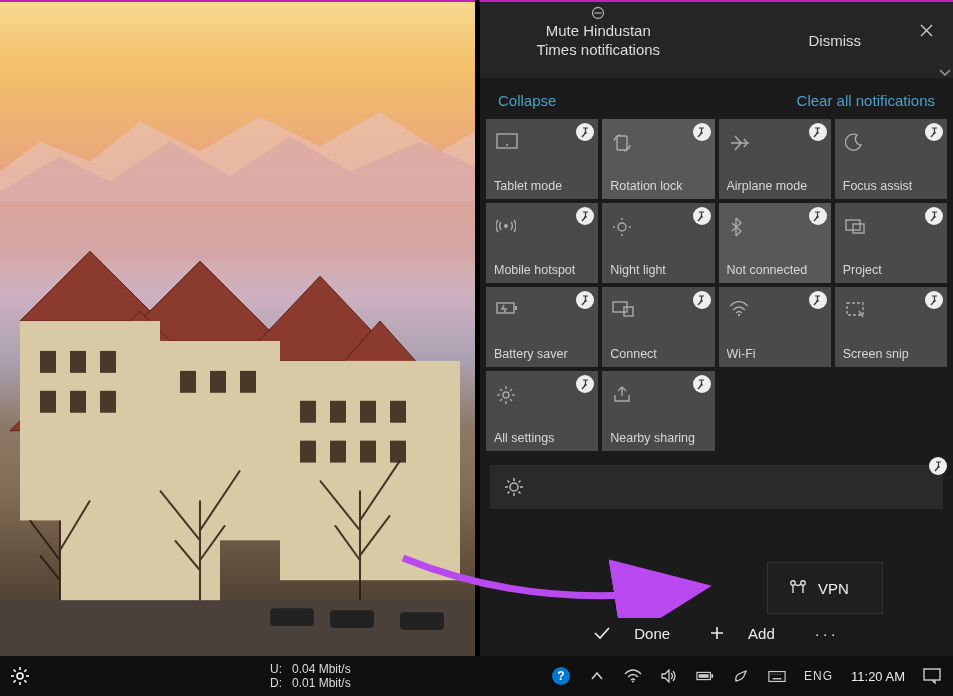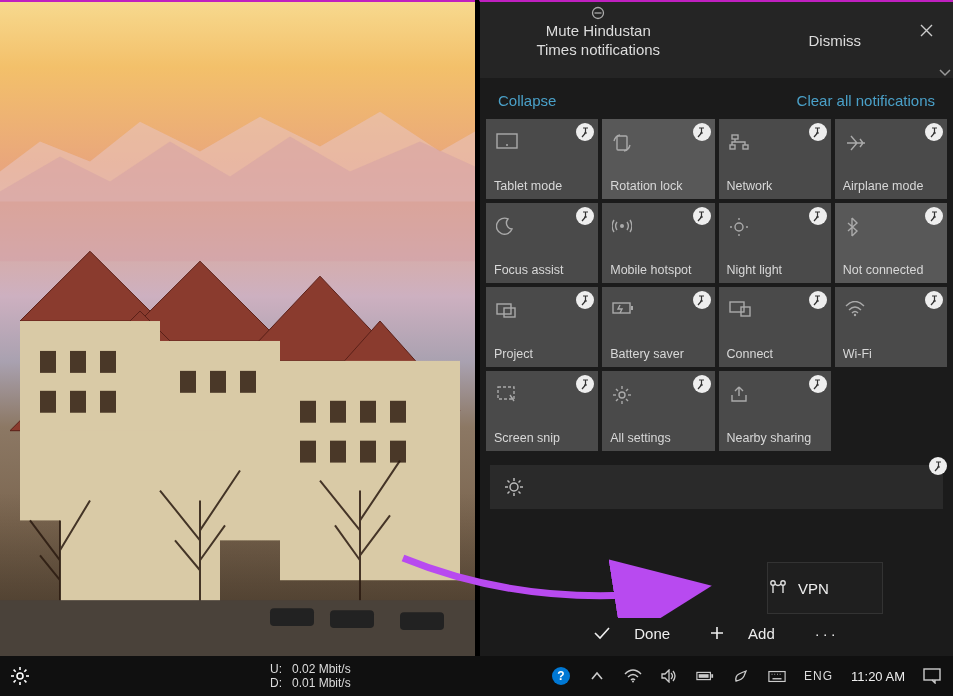--- a/index.html
+++ b/index.html
@@ -70,21 +70,21 @@
     margin:14px 10px 0 10px; height:44px; background:#2a2a2a; position:relative;
     display:flex; align-items:center; padding:0 14px;
   }
   .brightness .pin {
     position:absolute; top:-8px; right:-4px; width:18px; height:18px; border-radius:50%;
     background:#eee; display:flex; align-items:center; justify-content:center;
   }
 
   .vpn-tile {
     position:absolute; right:70px; top:560px; width:116px; height:52px; background:#1f1f1f;
-    border:1px solid #333; display:flex; align-items:center; gap:10px; padding-left:0;
+    border:1px solid #333; display:flex; align-items:center; gap:10px; padding-left:20px;
     color:#eee; font-size:15px;
   }
 
   .arrow-annot {
     position:absolute; left:398px; top:548px; width:320px; height:70px; pointer-events:none;
   }
 
   .editbar {
     position:absolute; bottom:0; left:0; right:0; height:46px;
     display:flex; align-items:center; justify-content:center; gap:40px; color:#eee; font-size:15px;
@@ -218,36 +218,20 @@
           </span>
           <span class="label">Rotation lock</span>
         </div>
         <div class="tile">
           <span class="pin">
             <svg width="11" height="11" viewBox="0 0 11 11">
               <path d="M5.5 1 L5.5 6 M5.5 6 L2 10 M3 1 L8 1 M4 6 L7 6" fill="none" stroke="#333" stroke-width="1.2"></path>
             </svg>
           </span>
           <span class="ticon">
-            <svg width="20" height="18" viewBox="0 0 20 18">
-              <rect x="3" y="2" width="6" height="4" fill="none" stroke="#aaa" stroke-width="1.4"></rect>
-              <rect x="1" y="12" width="5" height="4" fill="none" stroke="#aaa" stroke-width="1.4"></rect>
-              <rect x="14" y="12" width="5" height="4" fill="none" stroke="#aaa" stroke-width="1.4"></rect>
-              <path d="M6 6 L6 9 L3 9 L3 12 M6 9 L16 9 L16 12" fill="none" stroke="#aaa" stroke-width="1.4"></path>
-            </svg>
-          </span>
-          <span class="label">Network</span>
-        </div>
-        <div class="tile">
-          <span class="pin">
-            <svg width="11" height="11" viewBox="0 0 11 11">
-              <path d="M5.5 1 L5.5 6 M5.5 6 L2 10 M3 1 L8 1 M4 6 L7 6" fill="none" stroke="#333" stroke-width="1.2"></path>
-            </svg>
-          </span>
-          <span class="ticon">
             <svg width="22" height="20" viewBox="0 0 22 20">
               <path d="M2 10 L20 10 M12 10 L6 3 M12 10 L6 17 M18 10 L15 6 M18 10 L15 14" fill="none" stroke="#aaa" stroke-width="1.4"></path>
             </svg>
           </span>
           <span class="label">Airplane mode</span>
         </div>
         <div class="tile">
           <span class="pin">
             <svg width="11" height="11" viewBox="0 0 11 11">
               <path d="M5.5 1 L5.5 6 M5.5 6 L2 10 M3 1 L8 1 M4 6 L7 6" fill="none" stroke="#333" stroke-width="1.2"></path>
@@ -494,21 +478,21 @@
           </g>
         </svg>
     </div>
 
     <div class="netmeter">
       <div class="col1">
         <div><span>U:</span></div>
         <div><span>D:</span></div>
       </div>
       <div class="col2">
-        <div><span>0.02 Mbit/s</span></div>
+        <div><span>0.04 Mbit/s</span></div>
         <div><span>0.01 Mbit/s</span></div>
       </div>
     </div>
 
     <div class="tray">
       <span class="help-blue">?</span>
       <span class="ico">
           <svg width="12" height="10" viewBox="0 0 12 10">
             <path d="M1 8 L6 2 L11 8" fill="none" stroke="#ccc" stroke-width="1.6"></path>
           </svg>

